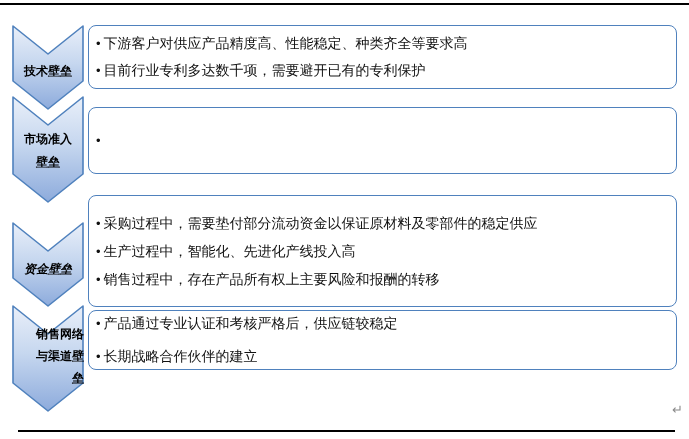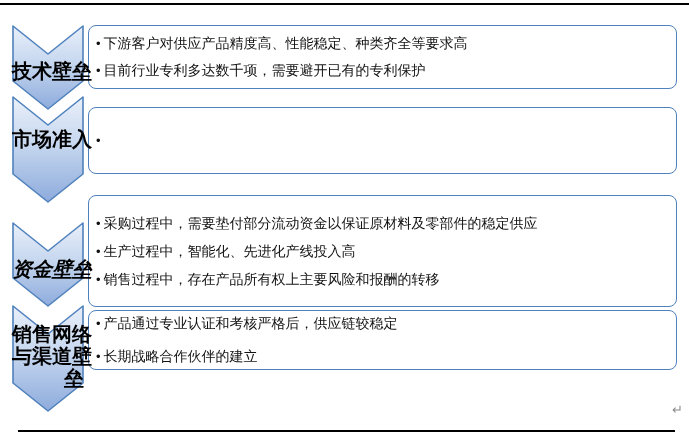--- a/index.html
+++ b/index.html
@@ -28,21 +28,21 @@
   #chevron-2 { top: 96px;  height: 107px; }
   #chevron-3 { top: 222px; height: 85px; }
   #chevron-4 { top: 305px; height: 107px; }
 
   .chev-label {
     position: absolute;
     left: 12px;
     width: 72px;
     text-align: center;
     font-weight: bold;
-    font-size: 20px;
+    font-size: 12px;
     color: #000000;
     z-index: 3;
     white-space: nowrap;
   }
   #label-1 { top: 62px;  line-height: 19px; }
   #label-2 { top: 128px; line-height: 23px; }
   #label-3 { top: 260px; line-height: 19px; font-style: italic; }
   #label-4 { top: 323px; line-height: 22px; text-align: right; }
 
   .bullet-box {
@@ -117,20 +117,21 @@
       <span class="bullet-dot">•</span>
       <span>目前行业专利多达数千项，需要避开已有的专利保护</span>
     </div>
   </div>
 
   <svg id="chevron-2" class="chevron-svg" viewBox="0 0 72 107">
     <polygon points="1,1 36,29 71,1 71,78 36,106 1,78" fill="url(#chevGrad)" stroke="#4f81bd" stroke-width="1.6" stroke-linejoin="round"></polygon>
   </svg>
   <div id="label-2" class="chev-label">
     <div>市场准入</div>
+    <div>壁垒</div>
   </div>
   <div id="box-2" class="bullet-box">
     <div class="bullet-line">
       <span class="bullet-dot">•</span>
     </div>
   </div>
 
   <svg id="chevron-3" class="chevron-svg" viewBox="0 0 72 85">
     <polygon points="1,1 36,29 71,1 71,56 36,84 1,56" fill="url(#chevGrad)" stroke="#4f81bd" stroke-width="1.6" stroke-linejoin="round"></polygon>
   </svg>

